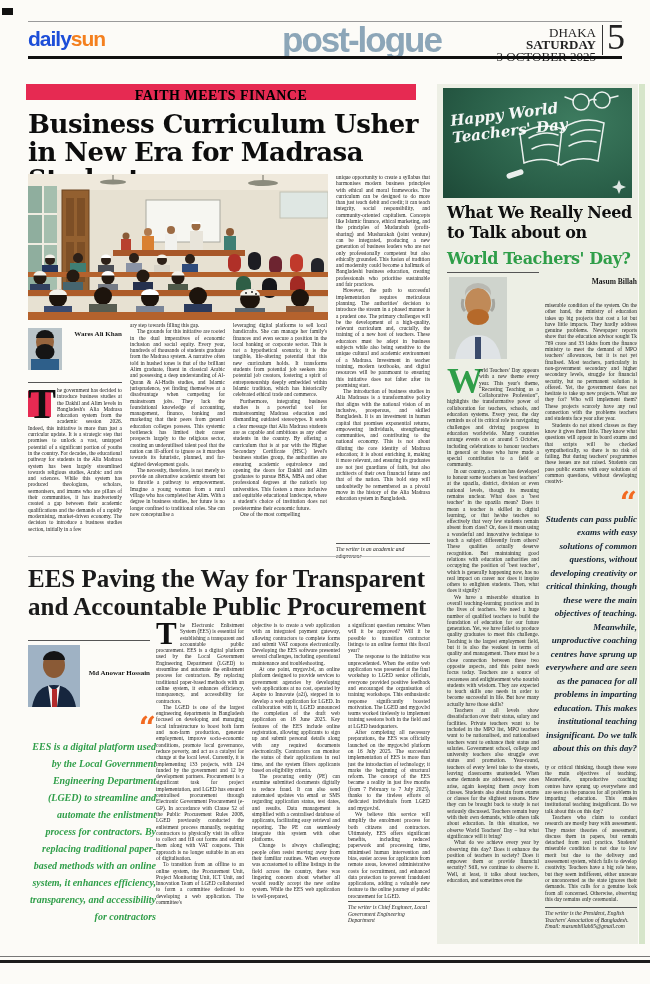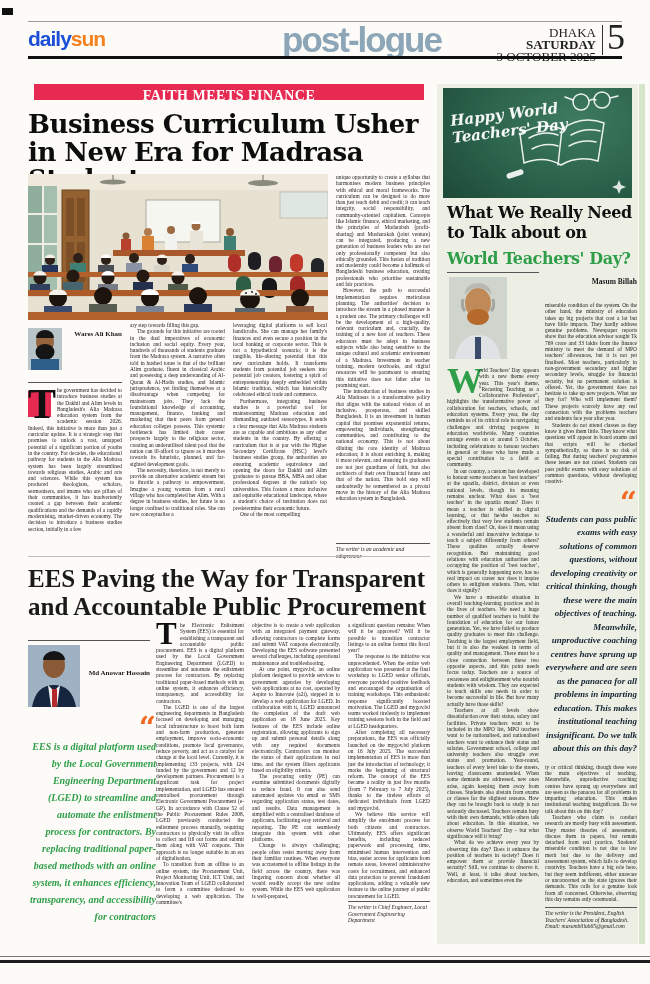--- a/index.html
+++ b/index.html
@@ -14,21 +14,21 @@
         font-size:21px;letter-spacing:-1px;}
   .logo .daily{color:#1d4ed8;text-align:right;}
   .logo .sun{color:#f4801f;}
   .section-title{left:240px;top:20px;font-family:"Liberation Sans",sans-serif;font-weight:900;
         font-size:35px;letter-spacing:-2px;color:#8ca6b8;margin-left:42px;}
   .dateline{left:492px;top:27px;width:104px;text-align:right;font-size:13px;line-height:12px;color:#222;}
   .dateline b{font-weight:700;}
   .vrule{left:602px;top:25px;width:1px;height:30px;background:#333;}
   .pageno{left:607px;top:16px;font-size:36px;color:#222;}
   
-  .kicker{left:34px;top:84px;width:390px;height:16px;background:#e62a52;color:#ffffff;
+  .kicker{left:26px;top:84px;width:390px;height:16px;background:#e62a52;color:#000000;
         font-weight:700;font-size:14px;line-height:24px;text-align:center;letter-spacing:.5px;}
   .headline1{left:28px;top:111px;width:404px;font-family:"DejaVu Serif",serif;font-weight:700;
         font-size:26px;line-height:1.06;color:#0d0d0d;letter-spacing:-.5px;}
   .photo-frame{left:28px;top:174px;width:300px;height:146px;overflow:hidden;background:#e7e1d2;}
   .col{overflow:hidden;text-align:justify;font-size:5.4px;line-height:6.3px;}
   .col p{margin:0;text-indent:7px;}
   .col p:first-child{text-indent:0;}
   .c1-1{left:28px;top:328px;width:94px;height:214px;}
   .c1-2{left:130px;top:322px;width:95px;height:220px;}
   .c1-3{left:233px;top:322px;width:94px;height:220px;}

